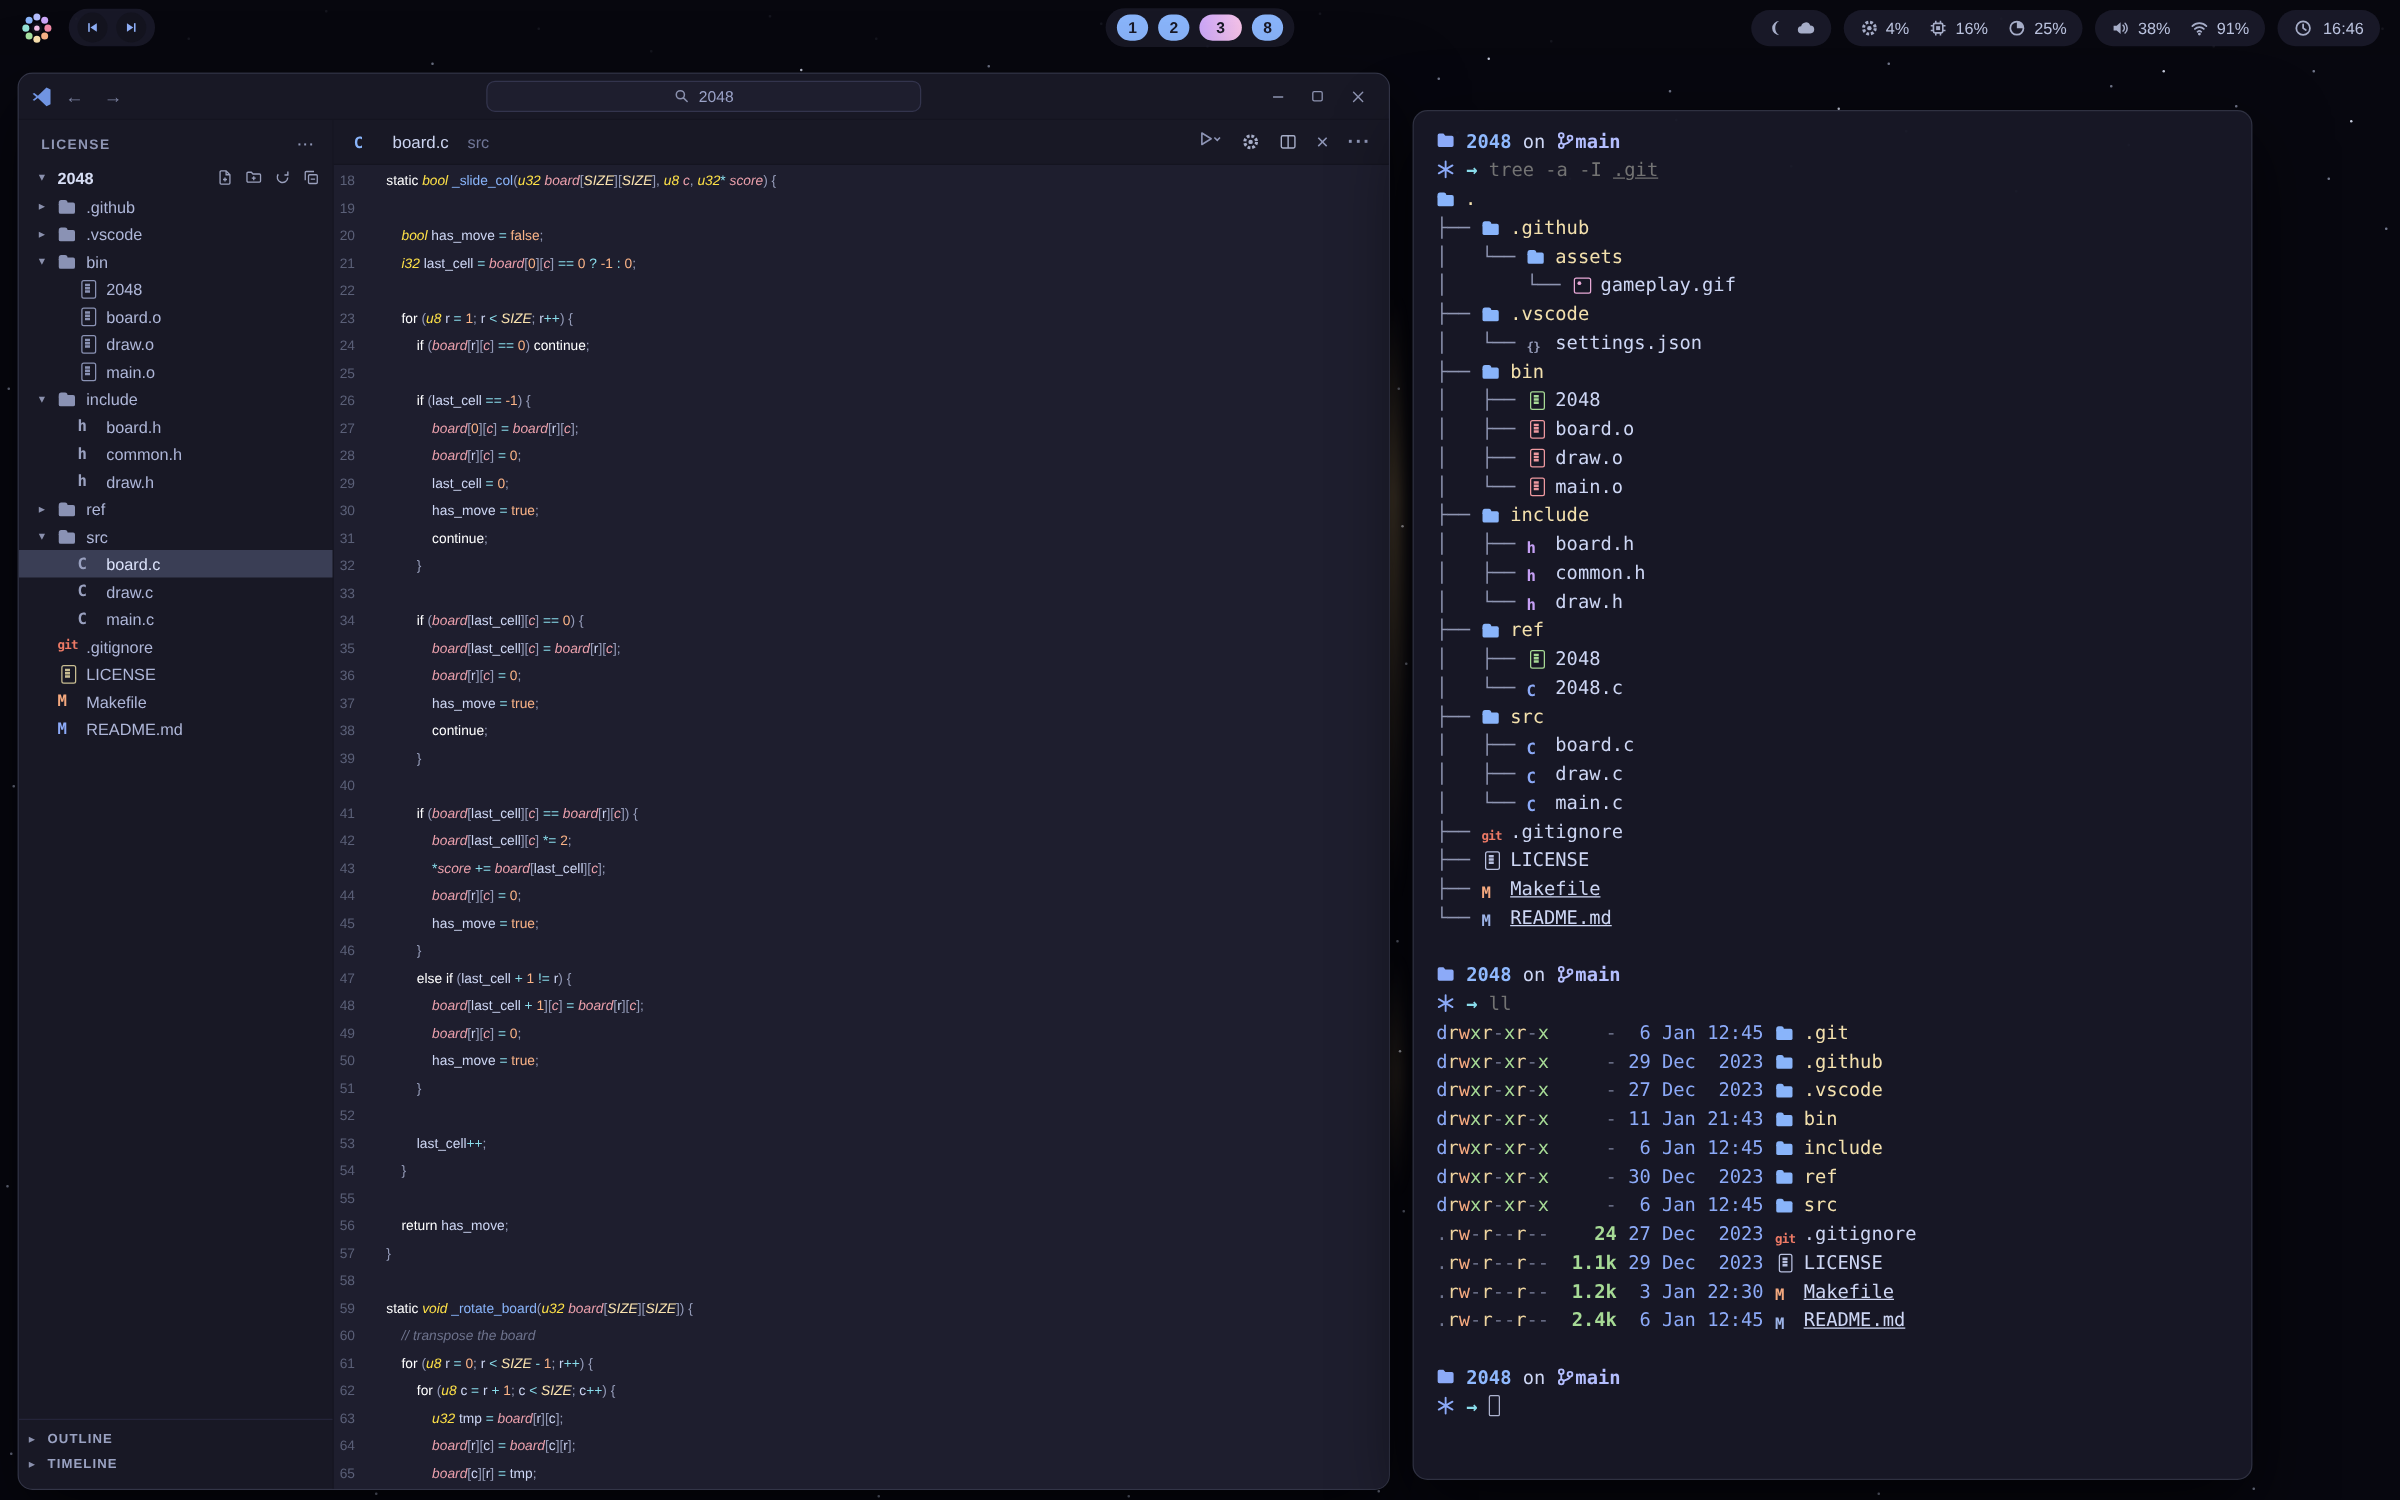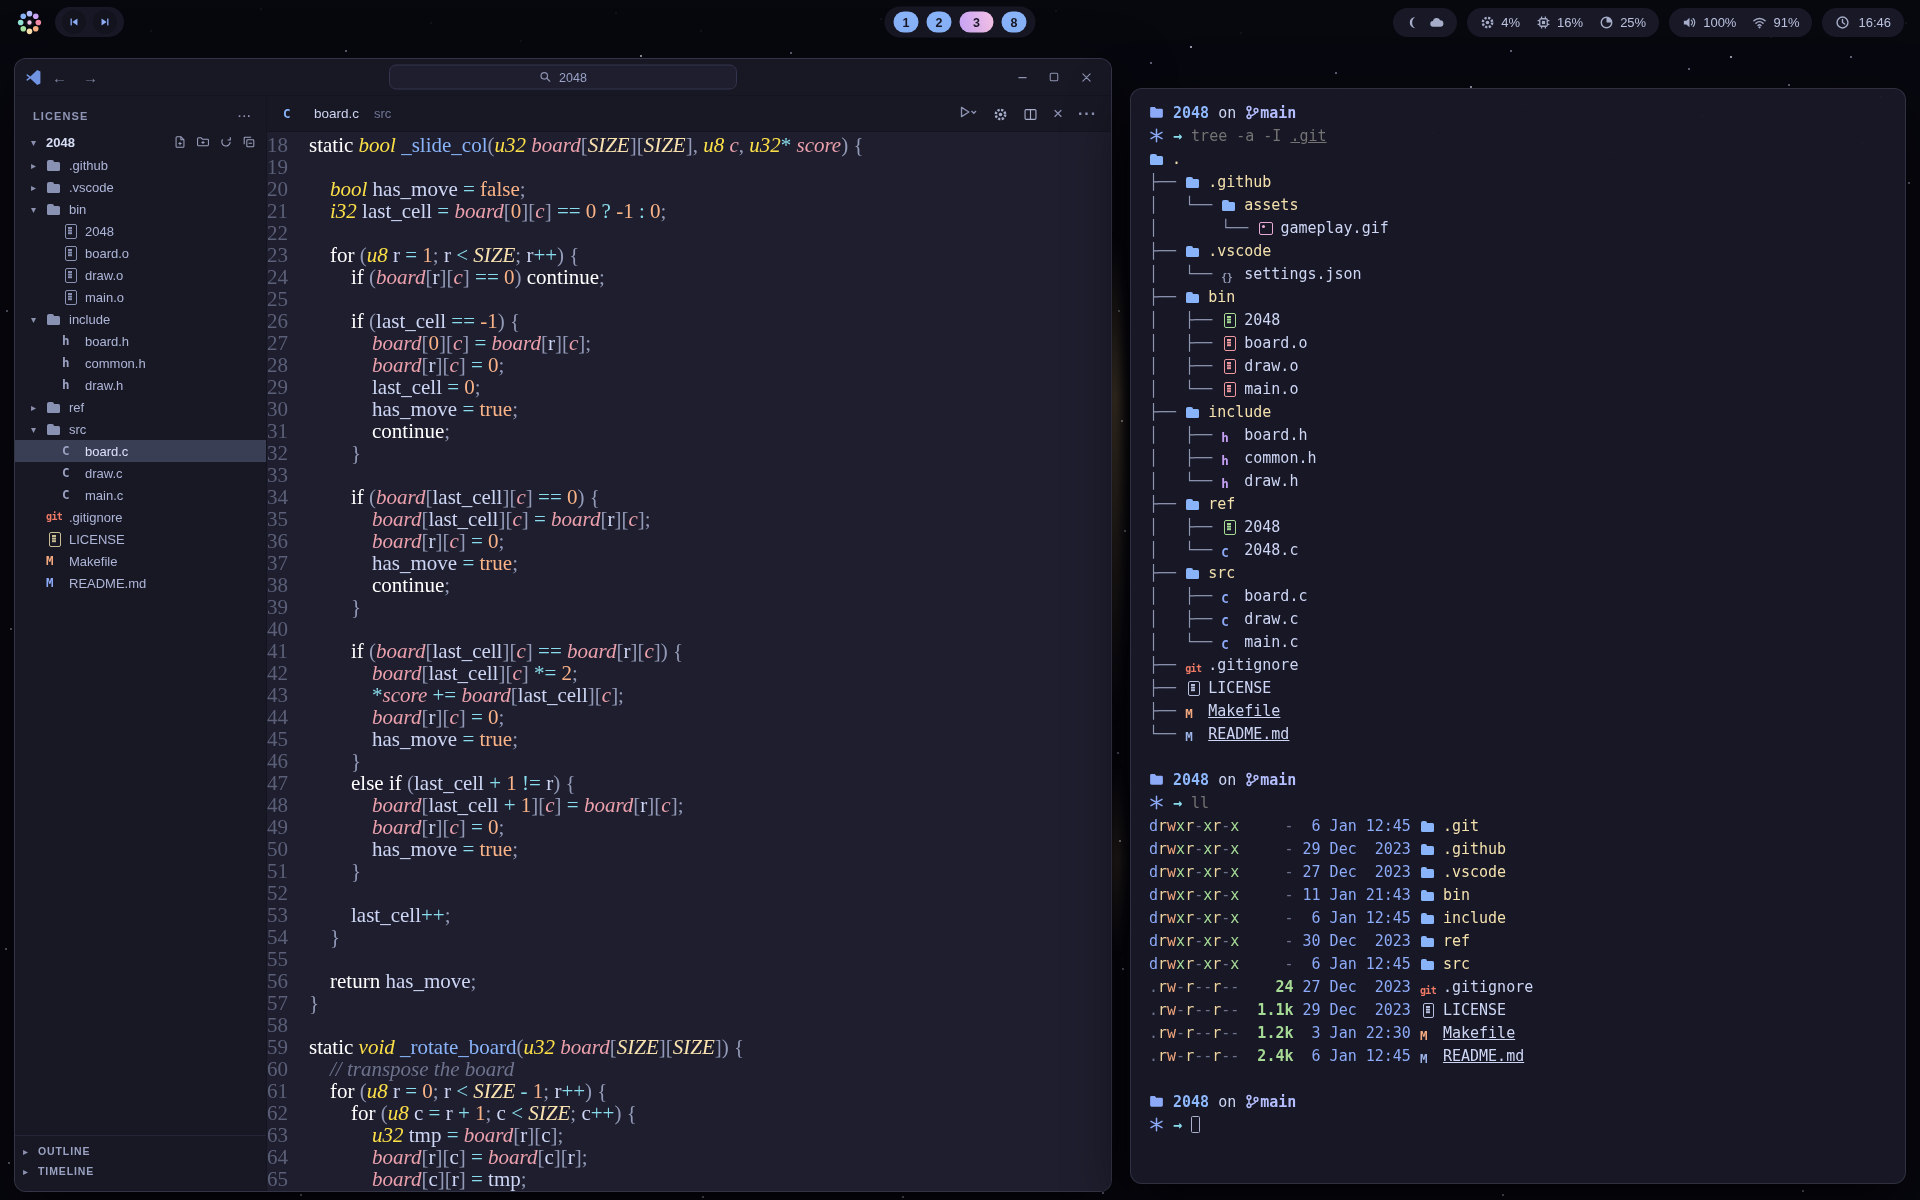--- a/index.html
+++ b/index.html
@@ -26,21 +26,21 @@
 .ws.active{background:linear-gradient(90deg,#cba6f7,#f5c2e7);min-width:34px}
 .tb-right{margin-left:auto;display:flex;gap:10px;align-items:center}
 .pill{display:flex;align-items:center;gap:8px;background:rgba(30,30,46,.78);height:29px;border-radius:15px;padding:0 13px;font-size:13px;color:#bac2de}
 .stat{display:flex;align-items:center;gap:6px}
 .stat+.stat{margin-left:8px}
 .svgi{width:15px;height:15px;display:inline-block;vertical-align:middle;color:#a6adc8}
 
 
 .window{position:absolute;border-radius:12px;border:1px solid rgba(88,91,112,.38);box-shadow:0 22px 60px rgba(0,0,0,.65);overflow:hidden}
 .editor-window{left:14px;top:58px;width:1098px;height:1134px;background:#1e1e2e;display:flex;flex-direction:column}
-.terminal{left:1130px;top:88px;width:776px;height:1096px;background:rgba(24,24,38,.97);padding:13px 0 0 18px;font-family:"DejaVu Sans Mono","Liberation Mono",monospace;font-size:15px;color:#cdd6f4}
+.terminal{left:1130px;top:88px;width:672px;height:1096px;background:rgba(24,24,38,.97);padding:13px 0 0 18px;font-family:"DejaVu Sans Mono","Liberation Mono",monospace;font-size:15px;color:#cdd6f4}
 
 
 .titlebar{height:37px;background:#181825;border-bottom:1px solid #141420;display:flex;align-items:center;padding:0 10px;position:relative;flex-shrink:0}
 .nav-arrows{display:flex;gap:16px;color:#7b81a0;font-size:15px;margin-left:10px}
 .searchbox{position:absolute;left:50%;top:50%;transform:translate(-50%,-50%);width:348px;height:25px;background:#1e1e2e;border:1px solid #33344d;border-radius:7px;display:flex;align-items:center;justify-content:center;gap:7px;font-size:12.5px;color:#9aa2c7}
 .searchbox .svgi{width:13px;height:13px;color:#8a90ad}
 .win-controls{margin-left:auto;display:flex;gap:2px}
 .wc{width:30px;height:26px;display:flex;align-items:center;justify-content:center;color:#8d93b0;border-radius:6px}
 
 
@@ -59,21 +59,21 @@
 .sb-panel{height:20px;display:flex;align-items:center;padding-left:8px;font-size:10.5px;letter-spacing:.9px;color:#9aa2c2;font-weight:700}
 
 
 .editor-col{flex:1;display:flex;flex-direction:column;min-width:0;background:#1e1e2e}
 .tabbar{height:36px;display:flex;align-items:center;background:#181825;border-bottom:1px solid #141420;padding:0 14px 0 16px;flex-shrink:0}
 .tab-file{display:flex;align-items:center;gap:8px;font-size:13.5px;color:#ccd4f0}
 .tab-dir{color:#6f7596;margin-left:7px;font-size:13px}
 .tab-actions{margin-left:auto;display:flex;align-items:center;gap:15px;color:#8d94b5}
 .tab-actions .xglyph{font-size:17px;line-height:1}
 .tab-actions .mglyph{font-weight:700;letter-spacing:1px}
-.code{flex:1;overflow:hidden;padding-top:2px;font-family:Liberation Serif, serif;font-size:21px;line-height:22px;white-space:pre;color:#cdd6f4}
+.code{flex:1;overflow:hidden;padding-top:2px;font-family:Liberation Sans, sans-serif;font-size:11px;line-height:22px;white-space:pre;color:#cdd6f4}
 .cl{display:flex}
 .ln{width:42px;text-align:right;padding-right:25px;color:#5b6078;flex-shrink:0}
 .kw{color:#ffffff}.ty{color:#fde047;font-style:italic}.fn{color:#89b4fa}.pa{color:#eba0ac;font-style:italic}
 .nu{color:#fab387}.op{color:#89dceb}.pu{color:#939ab7}.cm{color:#6e738d;font-style:italic}
 .cs{color:#f9e2af;font-style:italic}.va{color:#cdd6f4}
 
 
 .tl{height:23px;line-height:23px;white-space:pre}
 .p-dir{color:#8fb9fe;font-weight:700}
 .p-on{color:#cdd6f4}
@@ -182,21 +182,21 @@
           </svg>
         <span>25%</span>
       </span>
     </div>
     <div class="pill">
       <span class="stat">
         <svg class="svgi" viewBox="0 0 16 16">
             <path fill="currentColor" d="M2 6h2.6L8 3v10l-3.4-3H2z"></path>
             <path d="M10 5.5a3.2 3.2 0 010 5M11.8 3.8a5.8 5.8 0 010 8.4" stroke="currentColor" fill="none" stroke-width="1.3" stroke-linecap="round"></path>
           </svg>
-        <span>100%</span>
+        <span>38%</span>
       </span>
       <span class="stat">
         <svg class="svgi" viewBox="0 0 16 16">
             <path d="M2 6.2a8.5 8.5 0 0112 0M4.2 8.7a5.3 5.3 0 017.6 0M6.4 11.1a2.3 2.3 0 013.2 0" stroke="currentColor" fill="none" stroke-width="1.5" stroke-linecap="round"></path>
             <circle cx="8" cy="13.1" r="1.2" fill="currentColor"></circle>
           </svg>
         <span>91%</span>
       </span>
     </div>
     <div class="pill">

